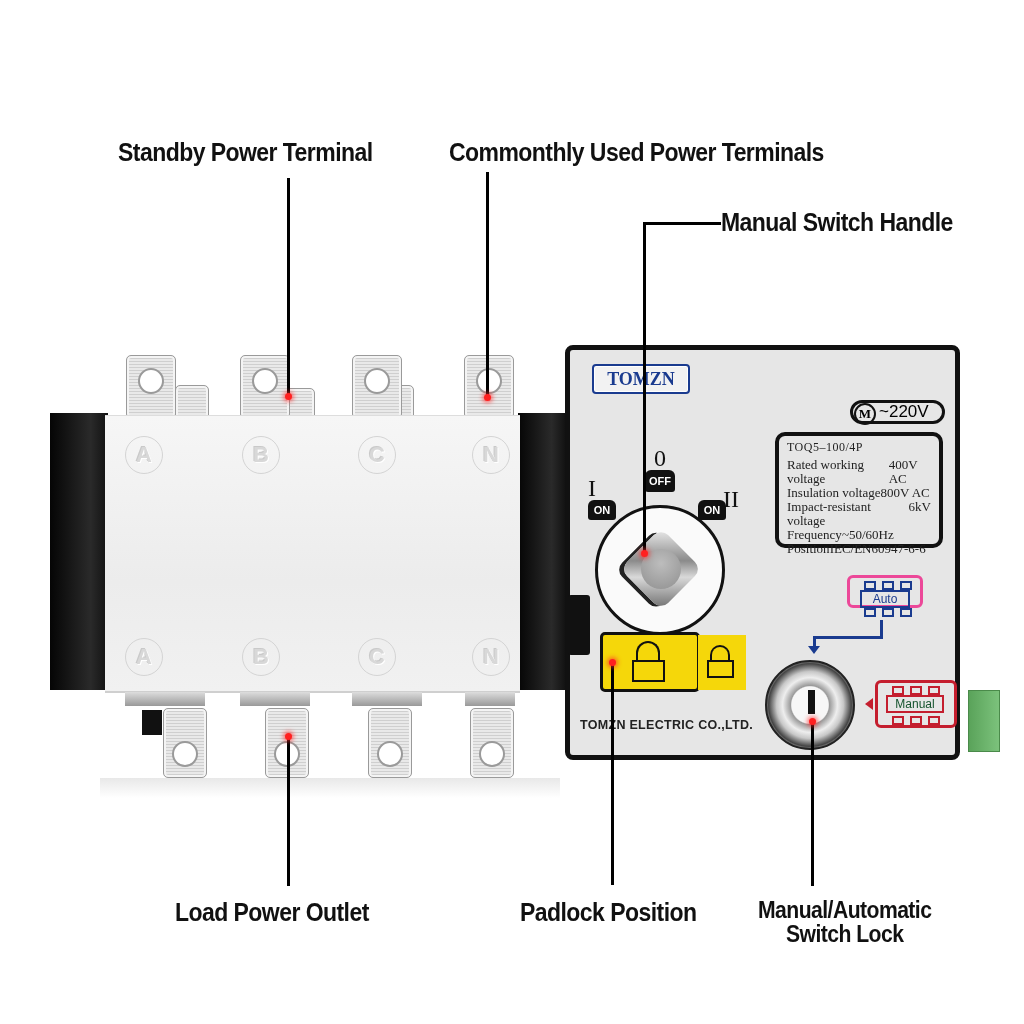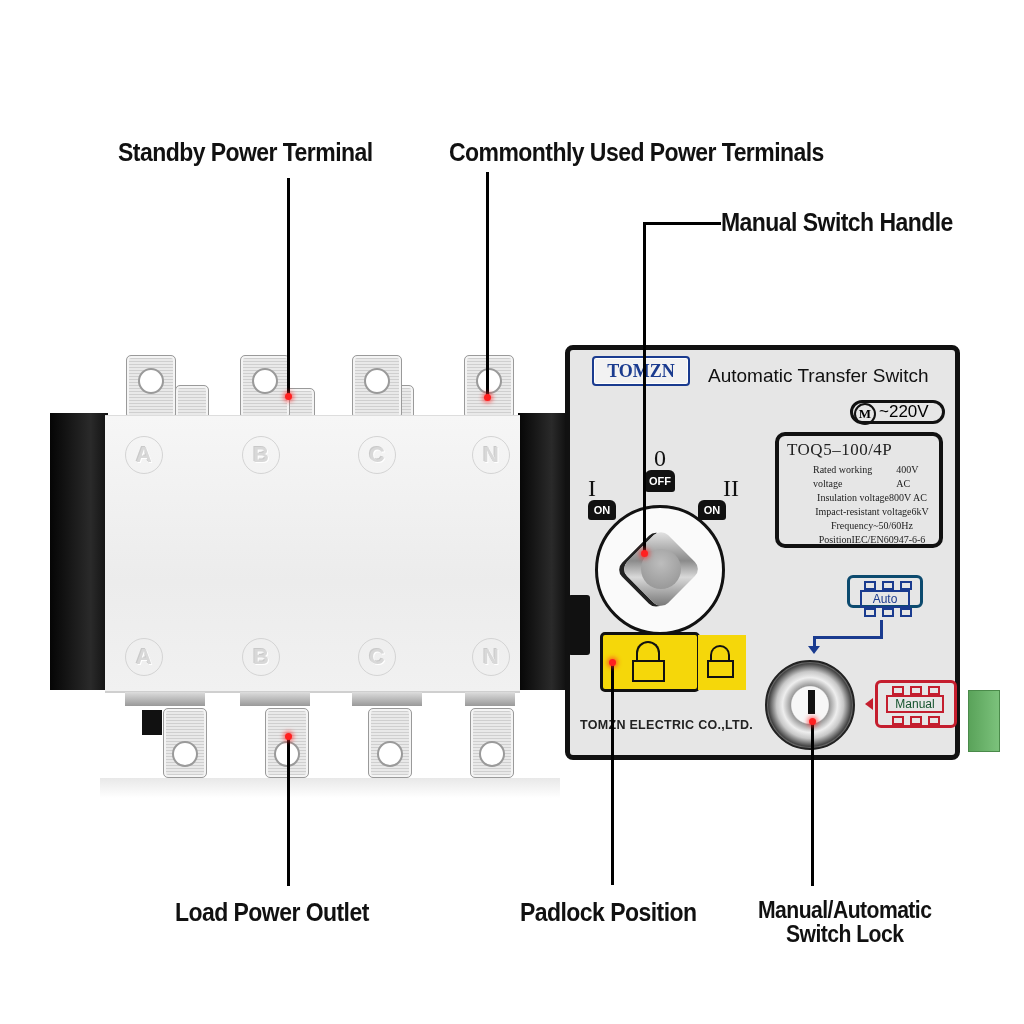--- a/index.html
+++ b/index.html
@@ -7,38 +7,38 @@
   .callout{position:absolute;font-family:"Liberation Sans",sans-serif;font-weight:bold;color:#111;font-size:25px;letter-spacing:-0.6px;white-space:nowrap;transform:scaleX(0.92);transform-origin:left center;}
   .line{position:absolute;background:#000;}
   .dot{position:absolute;width:7px;height:7px;border-radius:50%;background:#ff2020;box-shadow:0 0 4px 2px rgba(255,40,40,0.6);}
   
   .lug{position:absolute;background:repeating-linear-gradient(0deg,#e9e9e9 0 2px,#cfcfcf 2px 3px),#ddd;border:1px solid #9a9a9a;border-radius:5px;box-shadow:inset 0 0 0 2px #f4f4f4;}
   .lug .hole{position:absolute;width:22px;height:22px;border-radius:50%;background:#fff;border:2px solid #9a9a9a;left:50%;transform:translateX(-50%);}
   .side-black{position:absolute;background:linear-gradient(90deg,#050505,#2a2a2a 70%,#111);}
   .white-body{position:absolute;left:105px;top:415px;width:415px;height:275px;background:linear-gradient(180deg,#f6f6f6,#ececec 60%,#f1f1f1);border-top:1px solid #ddd;border-bottom:2px solid #cfcfcf;}
   .phase{position:absolute;width:36px;height:36px;border-radius:50%;border:1.5px solid #d4d4d4;color:#d8d8d8;font-family:"Liberation Sans",sans-serif;font-weight:bold;font-size:22px;text-align:center;line-height:36px;text-shadow:1px 1px 0 #fff,-1px -1px 0 #c9c9c9;}
   .panel{position:absolute;left:565px;top:345px;width:395px;height:415px;background:#e6e6e6;border:5px solid #111;border-radius:8px;box-sizing:border-box;}
-  .brand{position:absolute;left:22px;top:6px;width:94px;height:26px;border:2px solid #1a3b8f;border-radius:4px;color:#1a3b8f;font-family:"Liberation Serif",serif;font-weight:bold;font-size:18px;text-align:center;line-height:26px;background:#f2f2f2;box-shadow:inset 0 0 0 1px #fff;}
+  .brand{position:absolute;left:22px;top:14px;width:94px;height:26px;border:2px solid #1a3b8f;border-radius:4px;color:#1a3b8f;font-family:"Liberation Serif",serif;font-weight:bold;font-size:18px;text-align:center;line-height:26px;background:#f2f2f2;box-shadow:inset 0 0 0 1px #fff;}
   .ats-title{position:absolute;left:138px;top:15px;font-size:19px;color:#111;}
   .motor{position:absolute;left:280px;top:50px;width:95px;height:24px;border:3px solid #111;border-radius:14px;box-sizing:border-box;font-size:17px;line-height:18px;}
   .motor .m{position:absolute;left:1px;top:0;width:18px;height:18px;border:2px solid #111;border-radius:50%;font-family:"Liberation Serif",serif;font-weight:bold;font-size:13px;text-align:center;line-height:18px;}
   .motor .v{position:absolute;left:26px;top:0;}
   .spec{position:absolute;left:205px;top:82px;width:168px;height:116px;border:4px solid #111;border-radius:10px;box-sizing:border-box;padding:4px 8px;font-family:"Liberation Serif",serif;color:#222;}
-  .spec .model{font-size:17px;letter-spacing:0.5px;margin-bottom:3px;}
-  .spec .row{display:flex;justify-content:center;font-size:10px;line-height:14px;margin-left:26px;}
+  .spec .model{font-size:12px;letter-spacing:0.5px;margin-bottom:3px;}
+  .spec .row{display:flex;justify-content:flex-start;font-size:13px;line-height:14px;}
   .knob-label{position:absolute;font-family:"Liberation Serif",serif;font-size:24px;color:#111;}
   .tab{position:absolute;background:#111;color:#fff;font-size:11px;font-weight:bold;text-align:center;border-radius:6px 6px 3px 3px;}
   .knob{position:absolute;left:25px;top:155px;width:130px;height:130px;border-radius:50%;background:#fafafa;border:3px solid #111;box-sizing:border-box;}
   .knob .metal{position:absolute;left:34px;top:32px;width:58px;height:58px;border-radius:10px;transform:rotate(45deg);background:linear-gradient(135deg,#eee,#8b8b8b 40%,#d9d9d9 60%,#6a6a6a);box-shadow:-3px 4px 0 #222;}
   .knob .metal::after{content:"";position:absolute;left:9px;top:9px;width:40px;height:40px;border-radius:50%;background:radial-gradient(circle at 40% 40%,#bdbdbd,#8e8e8e);}
   .padlock-big{position:absolute;left:30px;top:282px;width:100px;height:60px;background:#f5d70a;border:3px solid #111;border-radius:5px;box-sizing:border-box;}
   .padlock-small{position:absolute;left:128px;top:285px;width:48px;height:55px;background:#f5d70a;}
   .lockicon{position:absolute;border:2px solid #111;box-sizing:border-box;}
   .company{position:absolute;left:10px;top:368px;font-size:12.5px;font-weight:bold;color:#222;letter-spacing:0.3px;}
-  .auto-box{position:absolute;left:277px;top:225px;width:76px;height:33px;border:3px solid #0c4a6e;border-radius:6px;box-sizing:border-box;}
+  .auto-box{position:absolute;left:277px;top:225px;width:76px;height:33px;border:3px solid #ec4899;border-radius:6px;box-sizing:border-box;}
   .manual-box{position:absolute;left:305px;top:330px;width:82px;height:48px;border:3px solid #c41e2e;border-radius:6px;box-sizing:border-box;}
   .chip{position:absolute;left:10px;top:12px;border:2px solid;font-size:12px;text-align:center;line-height:14px;}
   .pins{position:absolute;left:14px;display:flex;gap:6px;}
   .pins span{display:block;width:8px;height:5px;border:2px solid;}
   .keyswitch{position:absolute;left:195px;top:310px;width:90px;height:90px;border-radius:50%;background:radial-gradient(circle,#f7f7f7 0 30%,#9a9a9a 32%,#eee 45%,#c8c8c8 55%,#444 68%,#888 72%,#222 78%);border:2px solid #222;box-sizing:border-box;}
   .keyslot{position:absolute;left:41px;top:28px;width:7px;height:24px;background:#111;}
   .green-term{position:absolute;left:968px;top:690px;width:30px;height:60px;background:linear-gradient(90deg,#5aa35a,#7cc27c);border:1px solid #4a8a4a;}
 </style>
 </head>
 <body>
@@ -102,21 +102,20 @@
     </div>
   <div class="lug" style="left:470px;top:708px;width:42px;height:68px;">
       <div class="hole" style="top:32px;"></div>
     </div>
   <div style="position:absolute;left:100px;top:778px;width:460px;height:20px;background:linear-gradient(180deg,#e8e8e8,#fff);"></div>
 </div>
 
 <div class="green-term"></div>
 <div class="panel">
   <div class="brand">TOMZN</div>
-  <div class="ats-title">Automatic Transfer Switch</div>
   <div class="motor">
     <span class="m">M</span>
     <span class="v">~220V</span>
   </div>
 
   <div class="spec">
     <div class="model">TOQ5–100/4P</div>
     <div class="row">
         <span>Rated working voltage</span>
         <span>400V AC</span>
@@ -134,21 +133,21 @@
         <span>~50/60Hz</span>
       </div>
     <div class="row">
         <span>Position</span>
         <span>IEC/EN60947-6-6</span>
       </div>
   </div>
 
   <div class="knob-label" style="left:18px;top:125px;">I</div>
   <div class="knob-label" style="left:84px;top:95px;">0</div>
-  <div class="knob-label" style="left:153px;top:125px;">II</div>
+  <div class="knob-label" style="left:153px;top:136px;">II</div>
   <div class="tab" style="left:18px;top:150px;width:28px;height:20px;line-height:20px;">ON</div>
   <div class="tab" style="left:75px;top:120px;width:30px;height:22px;line-height:22px;">OFF</div>
   <div class="tab" style="left:128px;top:150px;width:28px;height:20px;line-height:20px;">ON</div>
   <div class="knob">
     <div class="metal"></div>
   </div>
   <div style="position:absolute;left:-2px;top:245px;width:22px;height:60px;background:#111;border-radius:3px;"></div>
 
   <div class="padlock-big">
     <div class="lockicon" style="left:33px;top:6px;width:24px;height:20px;border-radius:12px 12px 0 0;border-bottom:none;"></div>

